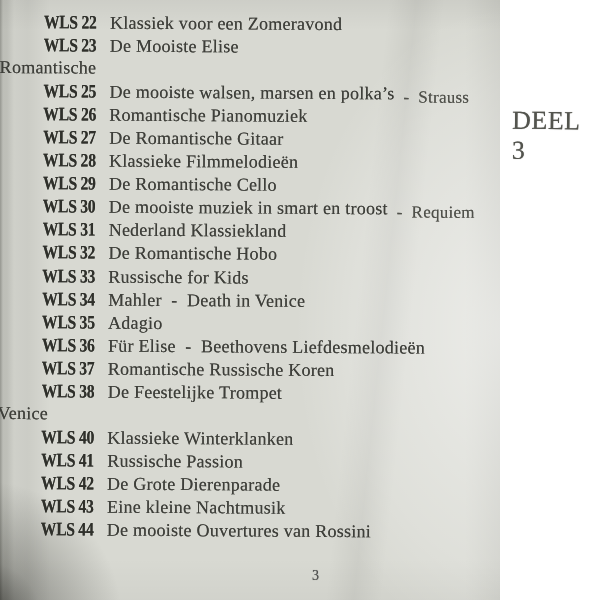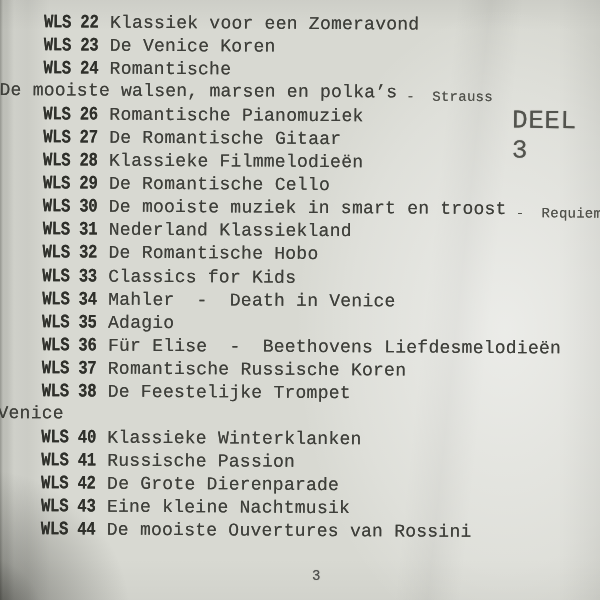--- a/index.html
+++ b/index.html
@@ -4,31 +4,31 @@
 <style>
   html, body {
     margin: 0;
     padding: 0;
     width: 600px;
     height: 600px;
     overflow: hidden;
   }
   .page {
     position: relative;
-    width: 600px;
+    width: 500px;
     height: 600px;
     background-color: #d8d9d2;
     background-image:
       radial-gradient(circle at -3% 103%, rgba(22,22,18,0.70) 0%, rgba(22,22,18,0.28) 7%, rgba(22,22,18,0) 17%),
       linear-gradient(90deg, rgba(58,59,53,0.42) 0px, rgba(120,121,115,0.28) 3px, rgba(140,141,135,0.34) 7px, rgba(160,161,155,0.16) 14px, rgba(0,0,0,0.06) 28px, rgba(0,0,0,0) 50px),
       radial-gradient(ellipse 280px 430px at 505px 330px, rgba(255,255,255,0.50) 0%, rgba(255,255,255,0.18) 55%, rgba(255,255,255,0) 75%),
       linear-gradient(96deg, rgba(0,0,0,0) 69%, rgba(0,0,0,0.05) 74%, rgba(0,0,0,0) 79%),
       linear-gradient(180deg, rgba(0,0,0,0.05) 0%, rgba(0,0,0,0) 5%, rgba(0,0,0,0) 93%, rgba(0,0,0,0.03) 100%),
       linear-gradient(90deg, rgba(0,0,0,0) 93%, rgba(0,0,0,0.06) 100%);
-    font-family: Liberation Mono, monospace;
+    font-family: Liberation Serif, serif;
     color: #3e3f3a;
   }
   .wls-list {
     position: absolute;
     top: 11px;
     left: 0;
     width: 600px;
     margin: 0;
     padding: 0;
     list-style: none;
@@ -60,21 +60,21 @@
   }
   .title {
     display: inline-block;
     font-size: 18px;
     letter-spacing: 0.25px;
     color: #3e3f3a;
     text-shadow: 0 0 0.6px rgba(62,63,58,0.8);
   }
   .annotation {
     display: inline-block;
-    font-size: 14px;
+    font-size: 17px;
     letter-spacing: 0.25px;
     margin-left: 9px;
     color: #50514b;
     transform: translateY(3px);
     text-shadow: 0 0 0.6px rgba(80,81,75,0.8);
   }
   .deel {
     position: absolute;
     left: 512px;
     top: 106px;
@@ -93,41 +93,41 @@
     text-shadow: 0 0 0.7px rgba(81,82,80,0.8);
   }
 </style>
 </head>
 <body>
 
 <div class="page">
   <ol class="wls-list">
   <li class="row"><span class="code-box"><span class="code-text">WLS 22</span></span><span class="title">Klassiek voor een Zomeravond</span></li>
 
-  <li class="row"><span class="code-box"><span class="code-text">WLS 23</span></span><span class="title">De Venice Koren</span></li>
+  <li class="row"><span class="code-box"><span class="code-text">WLS 23</span></span><span class="title">De Mooiste Elise</span></li>
 
-  <li class="row"><span class="code-box"><span class="code-text">WLS 24</span></span><span class="title">Romantische</span></li>
+  <li class="row"><span class="title">Romantische</span></li>
 
-  <li class="row"><span class="title">De mooiste walsen, marsen en polka’s</span><span class="annotation">-  Strauss</span></li>
+  <li class="row"><span class="code-box"><span class="code-text">WLS 25</span></span><span class="title">De mooiste walsen, marsen en polka’s</span><span class="annotation">-  Strauss</span></li>
 
   <li class="row"><span class="code-box"><span class="code-text">WLS 26</span></span><span class="title">Romantische Pianomuziek</span></li>
 
   <li class="row"><span class="code-box"><span class="code-text">WLS 27</span></span><span class="title">De Romantische Gitaar</span></li>
 
   <li class="row"><span class="code-box"><span class="code-text">WLS 28</span></span><span class="title">Klassieke Filmmelodieën</span></li>
 
   <li class="row"><span class="code-box"><span class="code-text">WLS 29</span></span><span class="title">De Romantische Cello</span></li>
 
   <li class="row"><span class="code-box"><span class="code-text">WLS 30</span></span><span class="title">De mooiste muziek in smart en troost</span><span class="annotation">-  Requiem</span></li>
 
   <li class="row"><span class="code-box"><span class="code-text">WLS 31</span></span><span class="title">Nederland Klassiekland</span></li>
 
   <li class="row"><span class="code-box"><span class="code-text">WLS 32</span></span><span class="title">De Romantische Hobo</span></li>
 
-  <li class="row"><span class="code-box"><span class="code-text">WLS 33</span></span><span class="title">Classics for Kids</span></li>
+  <li class="row"><span class="code-box"><span class="code-text">WLS 33</span></span><span class="title">Russische for Kids</span></li>
 
   <li class="row"><span class="code-box"><span class="code-text">WLS 34</span></span><span class="title">Mahler  -  Death in Venice</span></li>
 
   <li class="row"><span class="code-box"><span class="code-text">WLS 35</span></span><span class="title">Adagio</span></li>
 
   <li class="row"><span class="code-box"><span class="code-text">WLS 36</span></span><span class="title">Für Elise  -  Beethovens Liefdesmelodieën</span></li>
 
   <li class="row"><span class="code-box"><span class="code-text">WLS 37</span></span><span class="title">Romantische Russische Koren</span></li>
 
   <li class="row"><span class="code-box"><span class="code-text">WLS 38</span></span><span class="title">De Feestelijke Trompet</span></li>

